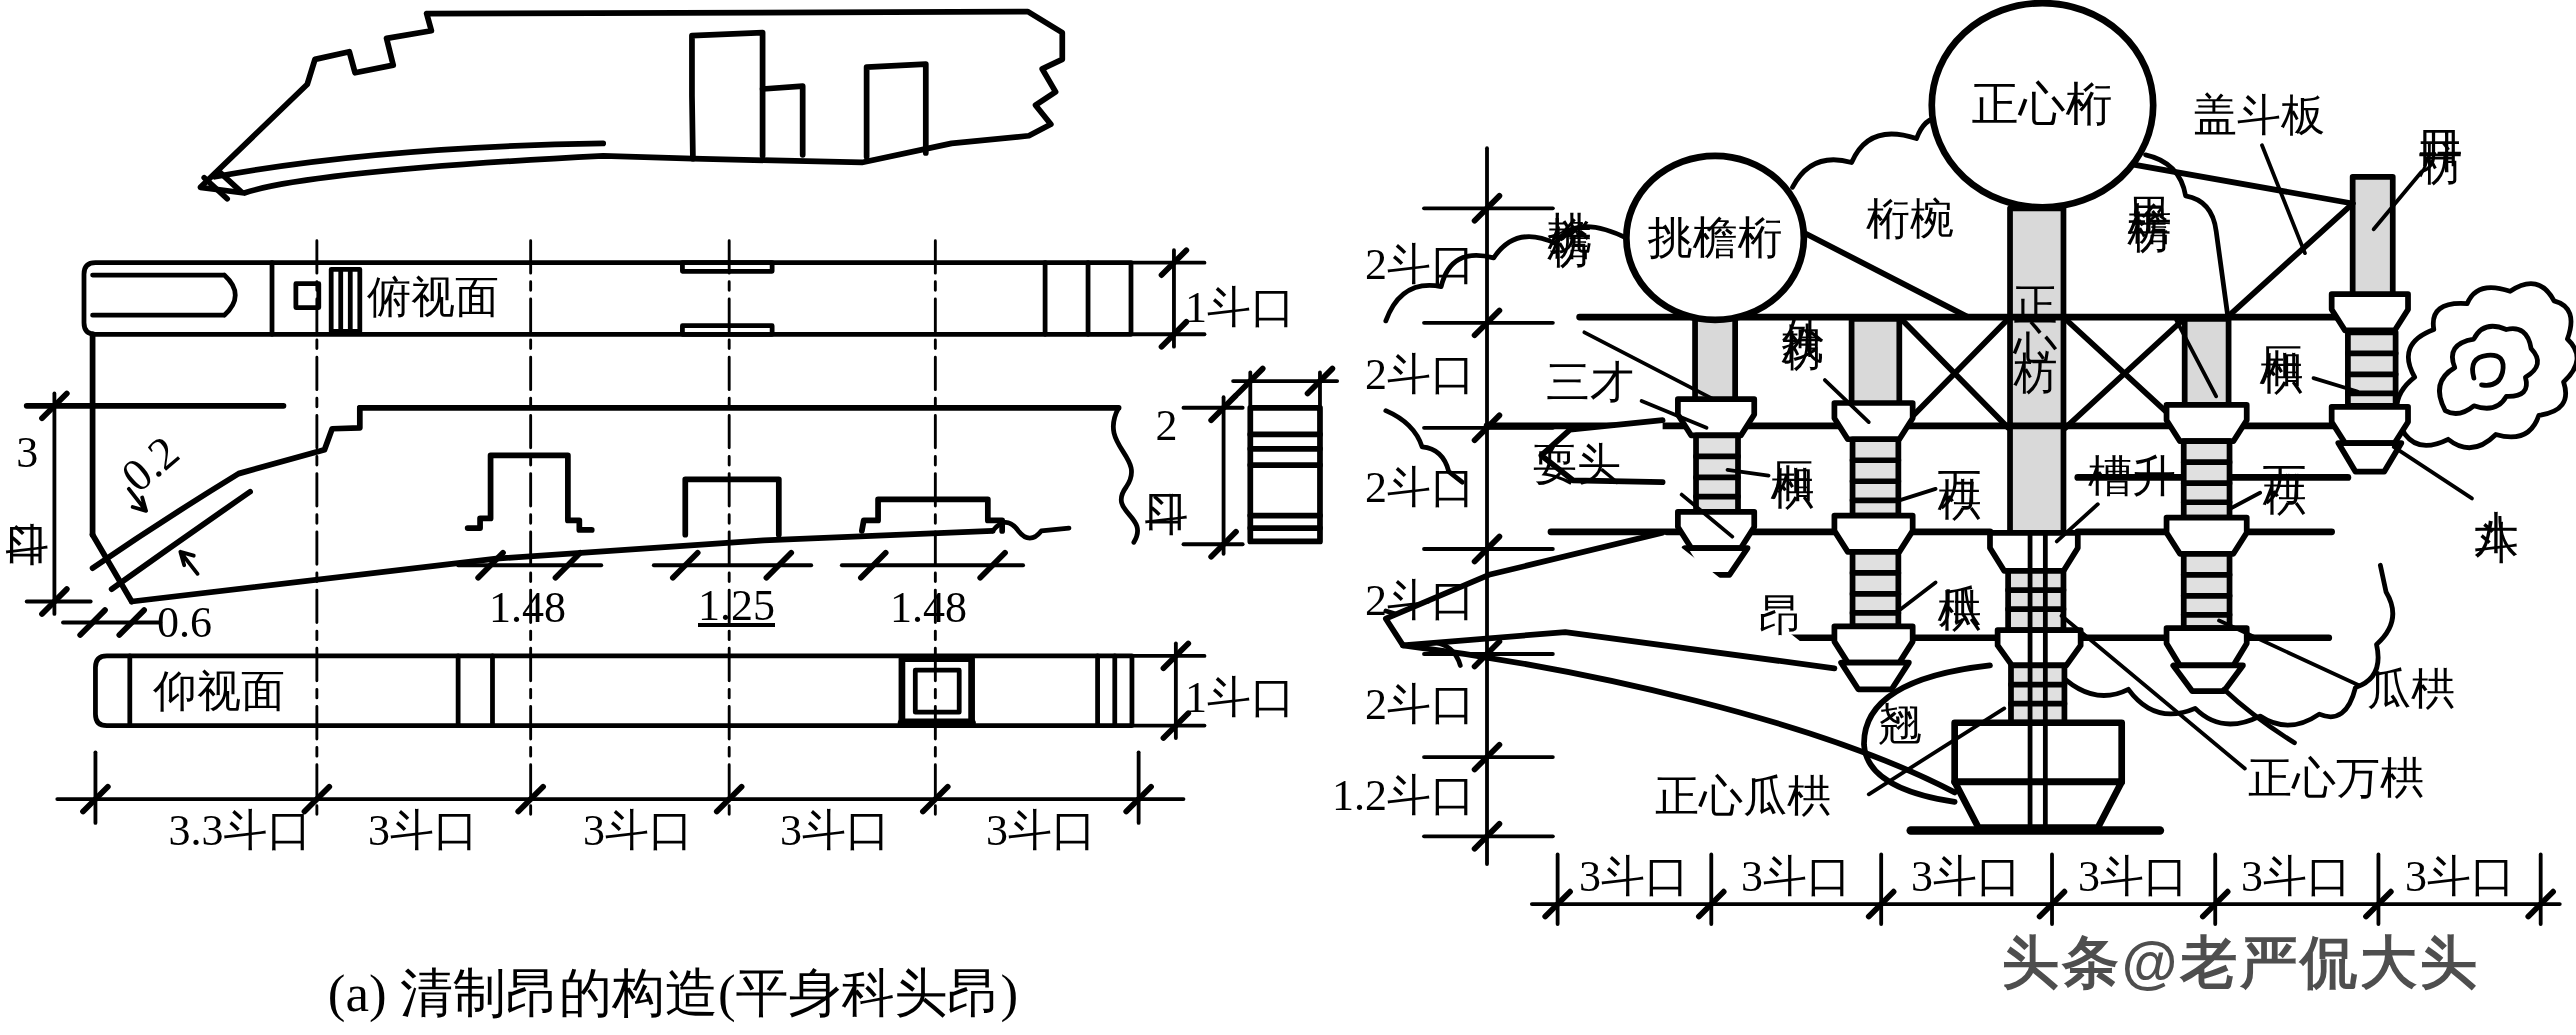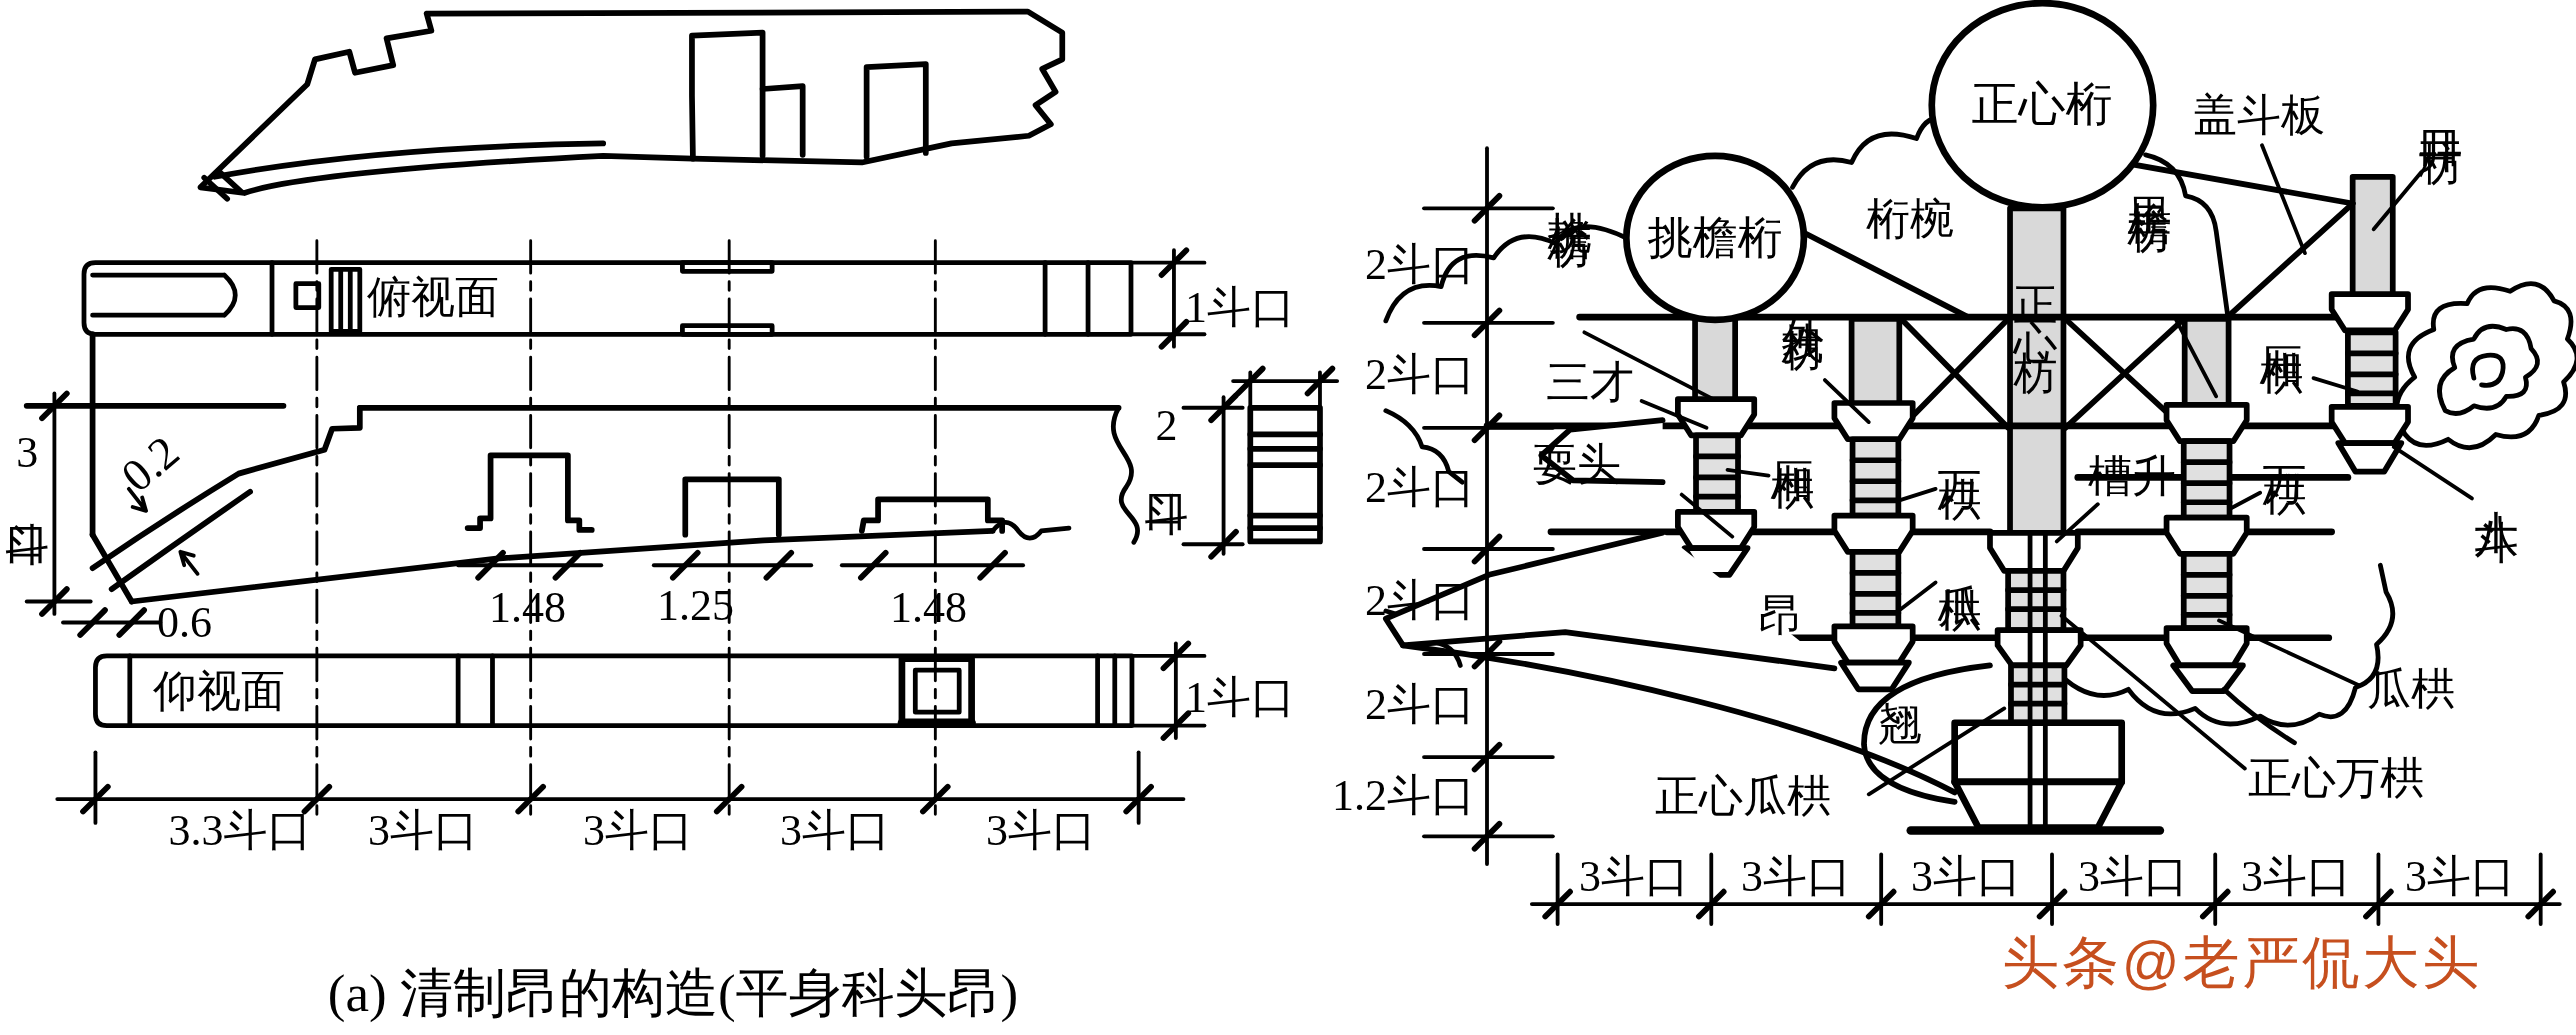--- a/index.html
+++ b/index.html
@@ -5,22 +5,22 @@
   html,body{margin:0;padding:0;background:#fff;}
   #stage{position:relative;width:2576px;height:1036px;background:#fff;overflow:hidden;
          font-family:"Liberation Serif",serif;color:#000;}
   svg{position:absolute;left:0;top:0;}
   .lbl{position:absolute;font-family:"Liberation Serif",serif;font-size:44px;color:#000;
        line-height:1.02;white-space:nowrap;}
   .v{writing-mode:vertical-rl;text-orientation:upright;letter-spacing:4.8px;}
   .cx{transform:translateX(-50%);text-align:center;}
   .cap{font-size:53px;}
   .circ{font-size:47px;}
-  .wm{font-family:"Liberation Sans",sans-serif;font-weight:normal;font-size:57px;
-      color:#c2410c;letter-spacing:2.9px;opacity:.92;
+  .wm{font-family:"Liberation Sans",sans-serif;font-weight:bold;font-size:57px;
+      color:#404040;letter-spacing:2.9px;opacity:.92;
       text-shadow:0 0 5.7px #fff,0 0 1.9px #fff;text-align:right;}
 </style>
 </head>
 <body>
 
 <div id="stage">
 
 <svg width="2576" height="1036" viewBox="0 0 2699 1085">
 
   <g stroke="#000" fill="none" stroke-width="5" stroke-linejoin="round" stroke-linecap="round">
@@ -322,21 +322,21 @@
     </g>
   </g>
 </svg>
 
 <div class="lbl" style="left:367px;top:276px;">俯视面</div>
 <div class="lbl" style="left:153px;top:670px;">仰视面</div>
 <div class="lbl v" style="left:3.8px;top:428px;height:162px;letter-spacing:9.5px;">3斗口</div>
 <div class="lbl" style="left:122px;top:441px;font-size:46px;transform:rotate(-40deg);">0.2</div>
 <div class="lbl" style="left:157px;top:601px;">0.6</div>
 <div class="lbl" style="left:489px;top:586px;">1.48</div>
-<div class="lbl" style="left:657px;top:584px;">1.25</div>
+<div class="lbl" style="left:698px;top:584px;text-decoration:underline;">1.25</div>
 <div class="lbl" style="left:890px;top:586px;">1.48</div>
 <div class="lbl" style="left:1185px;top:286px;">1斗口</div>
 <div class="lbl v" style="left:1143px;top:401px;height:153px;letter-spacing:6.7px;">2斗口</div>
 <div class="lbl" style="left:1185px;top:676px;">1斗口</div>
 <div class="lbl cx" style="left:196px;top:809px;margin-left:44px;">3.3斗口</div>
 <div class="lbl cx" style="left:423px;top:809px;">3斗口</div>
 <div class="lbl cx" style="left:638px;top:809px;">3斗口</div>
 <div class="lbl cx" style="left:835px;top:809px;">3斗口</div>
 <div class="lbl cx" style="left:1041px;top:809px;">3斗口</div>
 <div class="lbl cap cx" style="left:673px;top:966px;">(a) 清制昂的构造(平身科头昂)</div>

